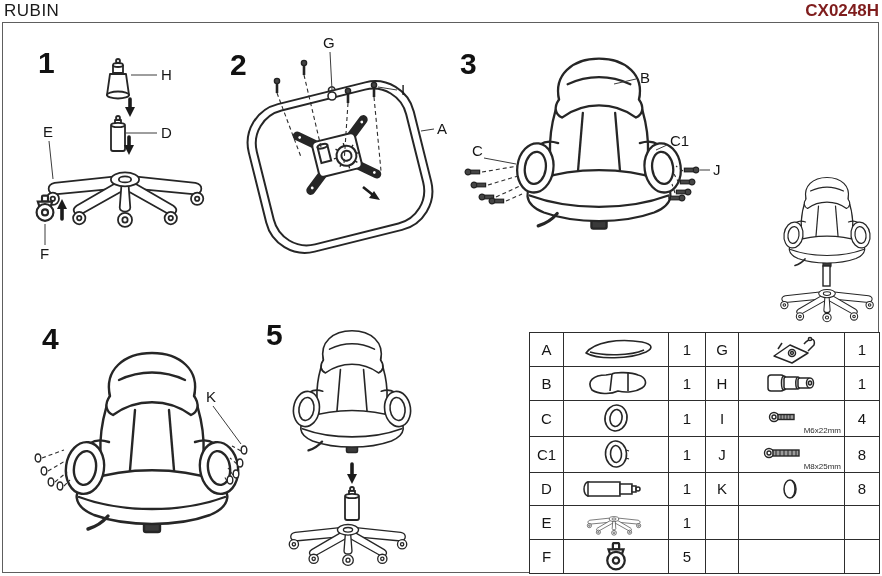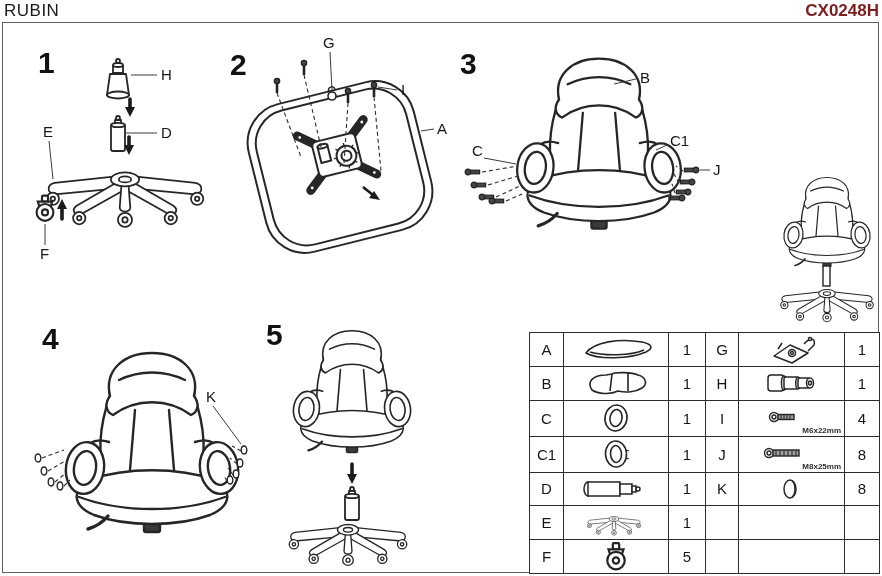--- a/index.html
+++ b/index.html
@@ -12,21 +12,21 @@
   .stepnum { position:absolute; font-size:30px; font-weight:bold; color:#111; line-height:1; }
   .diagram { position:absolute; }
   .diagram text { font-family:"Liberation Sans", sans-serif; font-size:15px; fill:#161616; }
   .lbl { stroke:#3c3c3c; stroke-width:1; fill:none; }
   .dash { stroke:#2e2e2e; stroke-width:1.1; fill:none; stroke-dasharray:4,3; }
   .arrow { stroke:#1b1b1b; stroke-width:3.6; fill:none; stroke-linecap:round; }
   .ahead { fill:#1b1b1b; stroke:none; }
   .parts { position:absolute; left:529px; top:332px; width:350px; height:242px; border-collapse:collapse; table-layout:fixed; background:#fff; }
   .parts td { border:1px solid #2d2d2d; text-align:center; vertical-align:middle; font-size:15px; color:#161616; padding:0; position:relative; }
   .parts td svg { display:block; margin:0 auto; }
-  .parts .note { position:absolute; right:3px; bottom:1px; font-size:8px; color:#2e2e2e;font-weight:bold; }
+  .parts .note { position:absolute; right:3px; bottom:1px; font-size:8px; color:#2e2e2e; }
 </style>
 </head>
 <body>
 
 <div class="page">
 
   <svg width="0" height="0" style="position:absolute" aria-hidden="true">
     <defs>
       <g id="chair-art" fill="#ffffff" stroke="#262626" stroke-width="2.4" stroke-linecap="round" stroke-linejoin="round">
         <path d="M58,50 C47,80 45,110 54,140 L146,140 C155,110 153,80 142,50 C146,28 127,10 100,10 C73,10 54,28 58,50 Z"></path>

